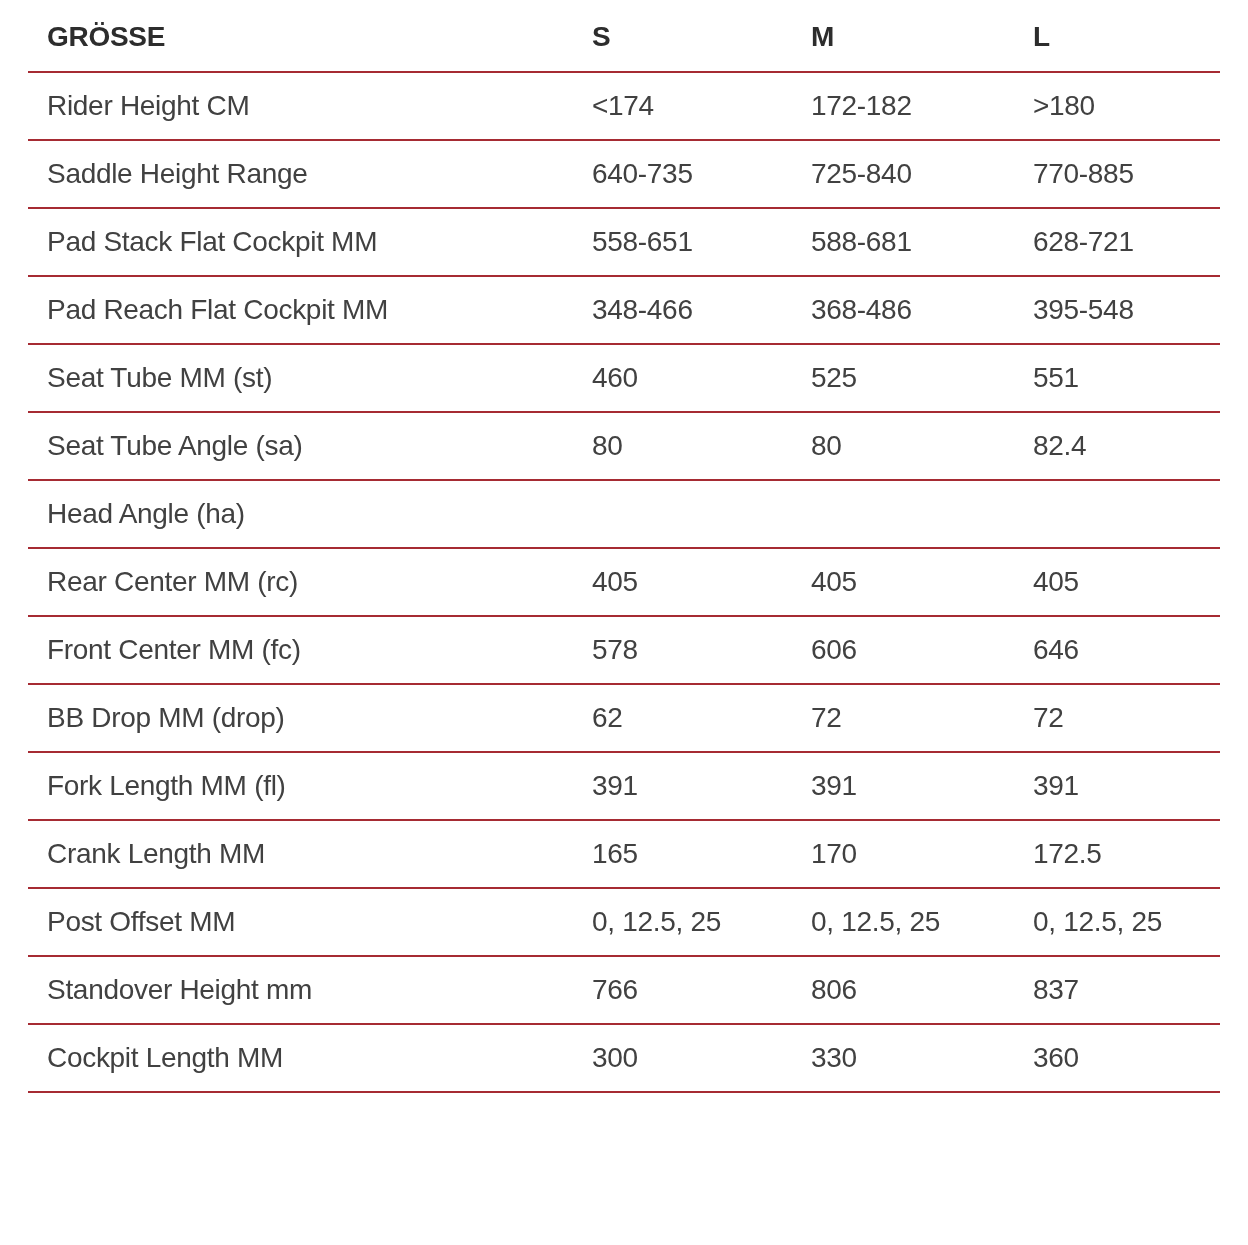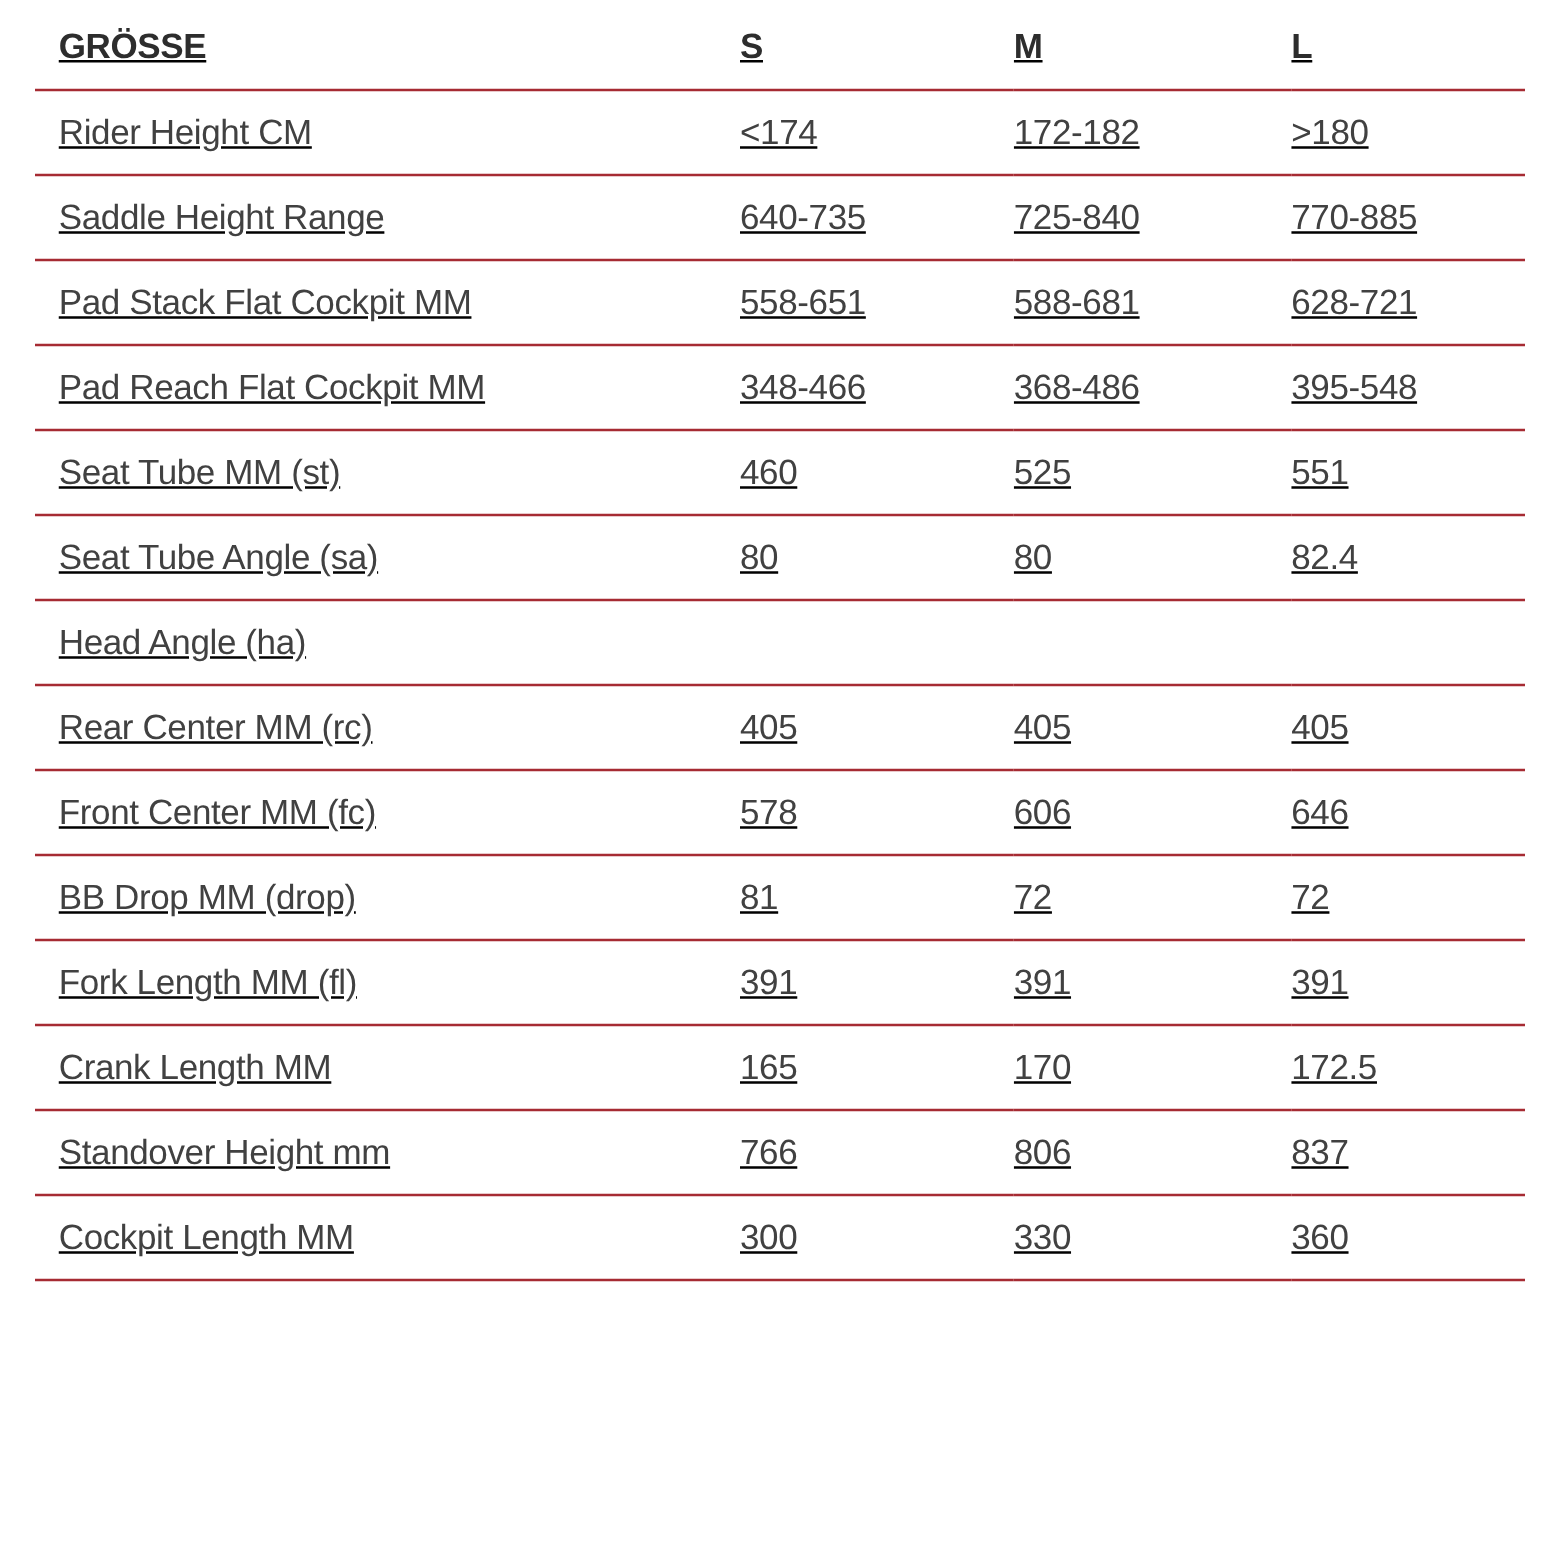--- a/index.html
+++ b/index.html
@@ -18,21 +18,20 @@
   }
   .table-wrap {
     margin: 0 28px;
     width: 1192px;
     padding-top: 2px;
   }
   table.geo-table {
     width: 100%;
     border-collapse: collapse;
     table-layout: fixed;
-    text-decoration: underline;
   }
   col.c-label { width: 564px; }
   col.c-s     { width: 219px; }
   col.c-m     { width: 222px; }
   col.c-l     { width: 187px; }
 
   .geo-table th,
   .geo-table td {
     border-bottom: 2px solid var(--divider);
     height: 68px;
@@ -123,35 +122,41 @@
           <td>405</td>
         </tr>
         <tr>
           <td>Front Center MM (fc)</td>
           <td>578</td>
           <td>606</td>
           <td>646</td>
         </tr>
         <tr>
           <td>BB Drop MM (drop)</td>
-          <td>81</td>
+          <td>62</td>
           <td>72</td>
           <td>72</td>
         </tr>
         <tr>
           <td>Fork Length MM (fl)</td>
           <td>391</td>
           <td>391</td>
           <td>391</td>
         </tr>
         <tr>
           <td>Crank Length MM</td>
           <td>165</td>
           <td>170</td>
           <td>172.5</td>
+        </tr>
+        <tr>
+          <td>Post Offset MM</td>
+          <td>0, 12.5, 25</td>
+          <td>0, 12.5, 25</td>
+          <td>0, 12.5, 25</td>
         </tr>
         <tr>
           <td>Standover Height mm</td>
           <td>766</td>
           <td>806</td>
           <td>837</td>
         </tr>
         <tr>
           <td>Cockpit Length MM</td>
           <td>300</td>

